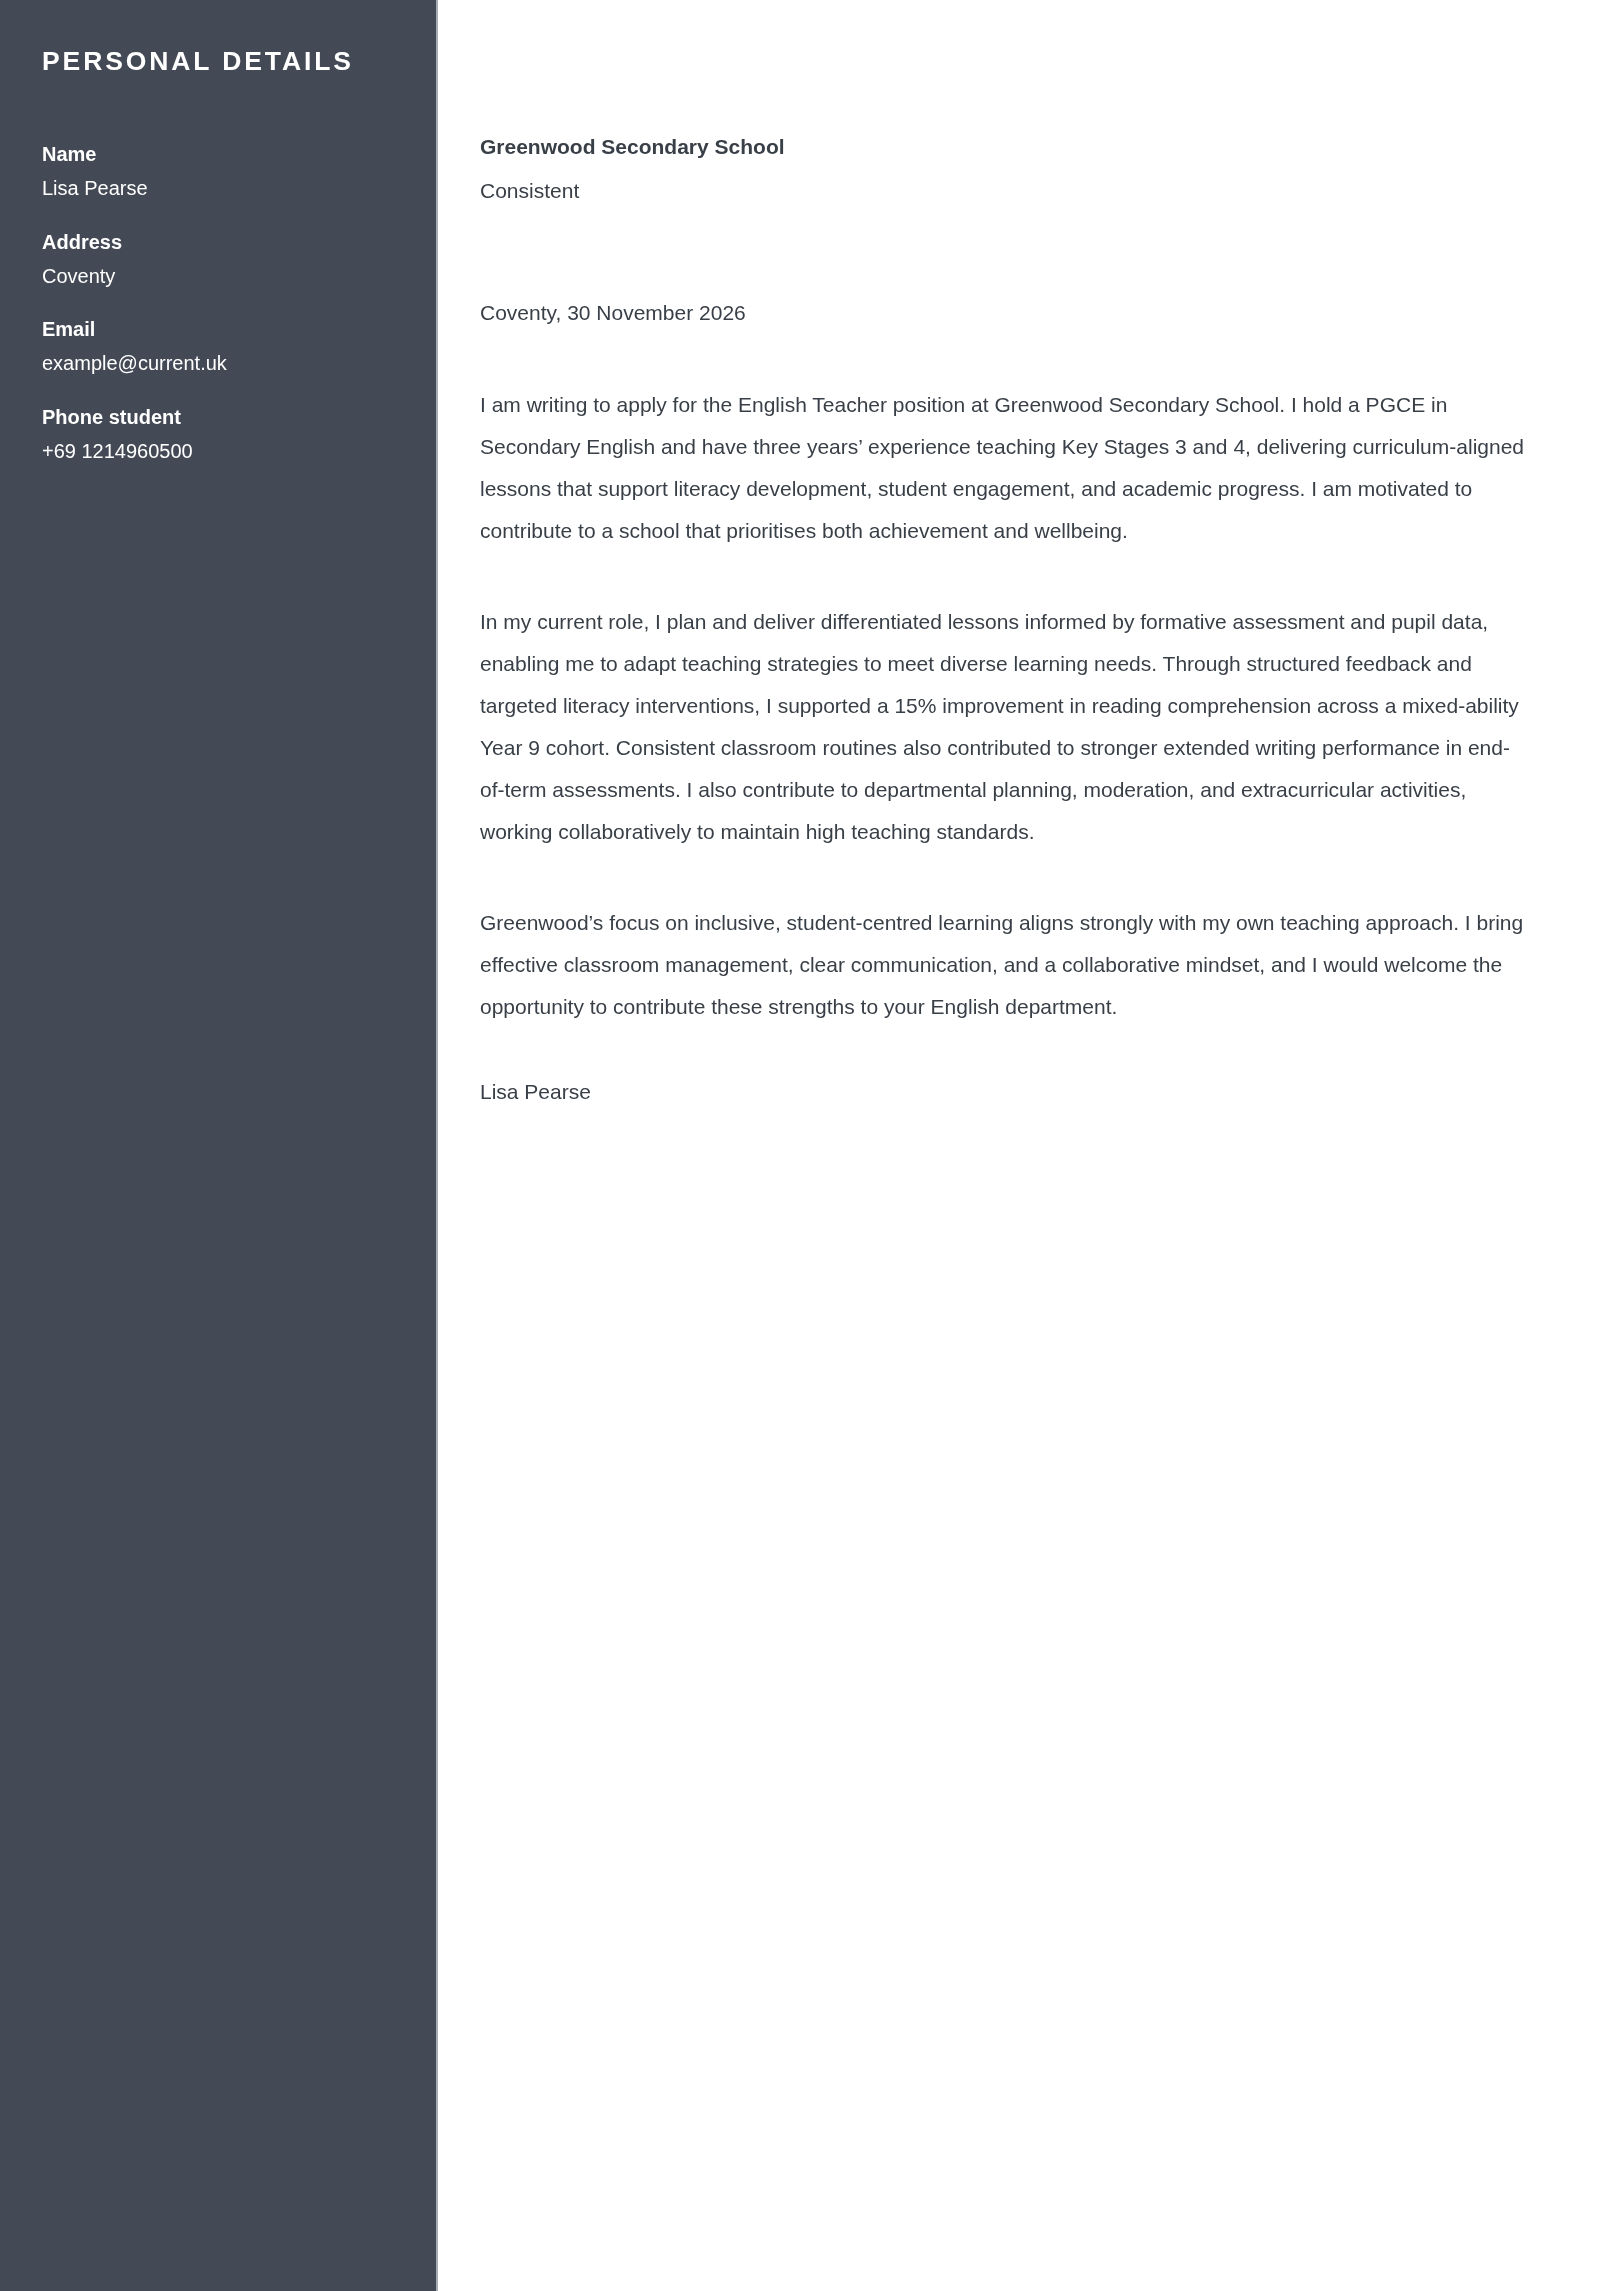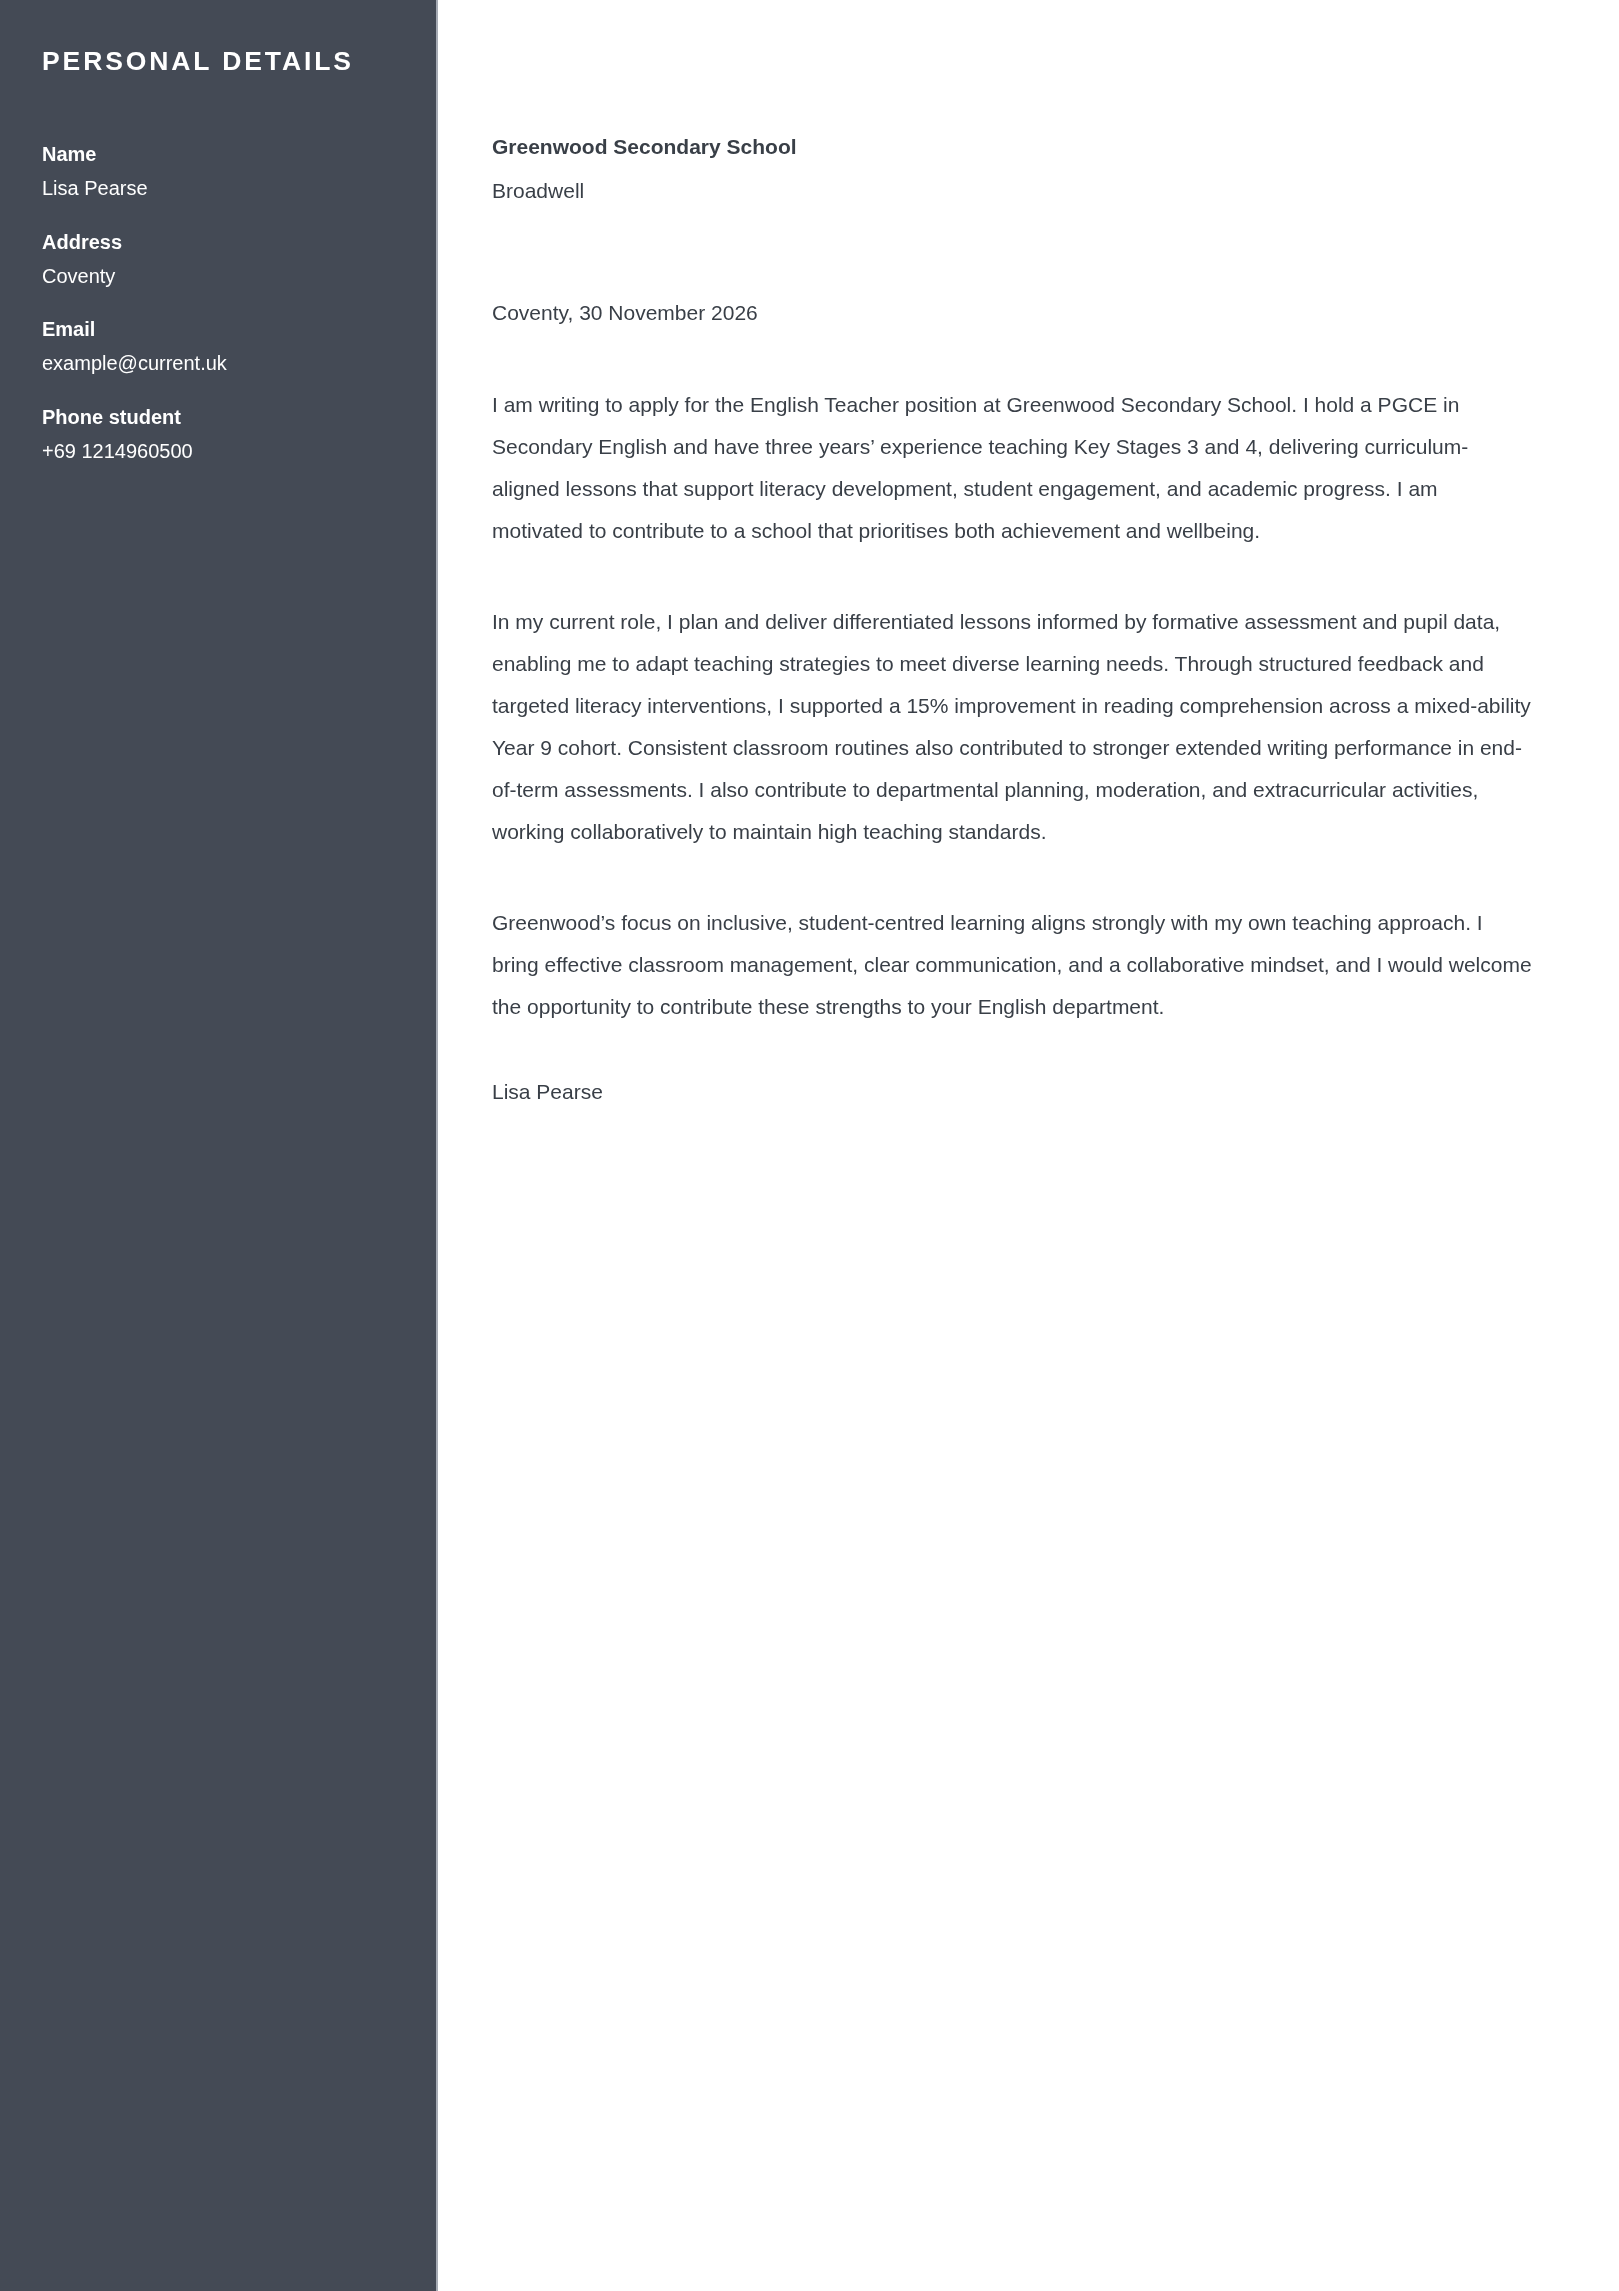--- a/index.html
+++ b/index.html
@@ -56,21 +56,20 @@
     top: 0;
     width: 1179px;
     box-sizing: border-box;
     padding: 125px 86px 0 40px;
     color: #393f47;
     font-size: 21px;
     line-height: 42px;
   }
   .letter-inner {
     max-width: 1049px;
-    margin-left: 12px;
   }
   .recipient-name {
     font-weight: 700;
     line-height: 44px;
   }
   .recipient-location {
     line-height: 44px;
   }
   .date-line {
     margin-top: 78px;
@@ -118,21 +117,21 @@
 
     <div class="field">
       <div class="field-label">Phone student</div>
       <div class="field-value">+69 1214960500</div>
     </div>
   </aside>
 
   <main class="letter">
     <div class="letter-inner">
       <div class="recipient-name">Greenwood Secondary School</div>
-      <div class="recipient-location">Broadwell</div>
+      <div class="recipient-location">Consistent</div>
 
       <div class="date-line">Coventy, 30 November 2026</div>
 
 
       <p class="para">I am writing to apply for the English Teacher position at Greenwood Secondary School. I hold a PGCE in Secondary English and have three years’ experience teaching Key Stages 3 and 4, delivering curriculum-aligned lessons that support literacy development, student engagement, and academic progress. I am motivated to contribute to a school that prioritises both achievement and wellbeing.</p>
 
       <p class="para">In my current role, I plan and deliver differentiated lessons informed by formative assessment and pupil data, enabling me to adapt teaching strategies to meet diverse learning needs. Through structured feedback and targeted literacy interventions, I supported a 15% improvement in reading comprehension across a mixed-ability Year 9 cohort. Consistent classroom routines also contributed to stronger extended writing performance in end-of-term assessments. I also contribute to departmental planning, moderation, and extracurricular activities, working collaboratively to maintain high teaching standards.</p>
 
       <p class="para">Greenwood’s focus on inclusive, student-centred learning aligns strongly with my own teaching approach. I bring effective classroom management, clear communication, and a collaborative mindset, and I would welcome the opportunity to contribute these strengths to your English department.</p>
 

